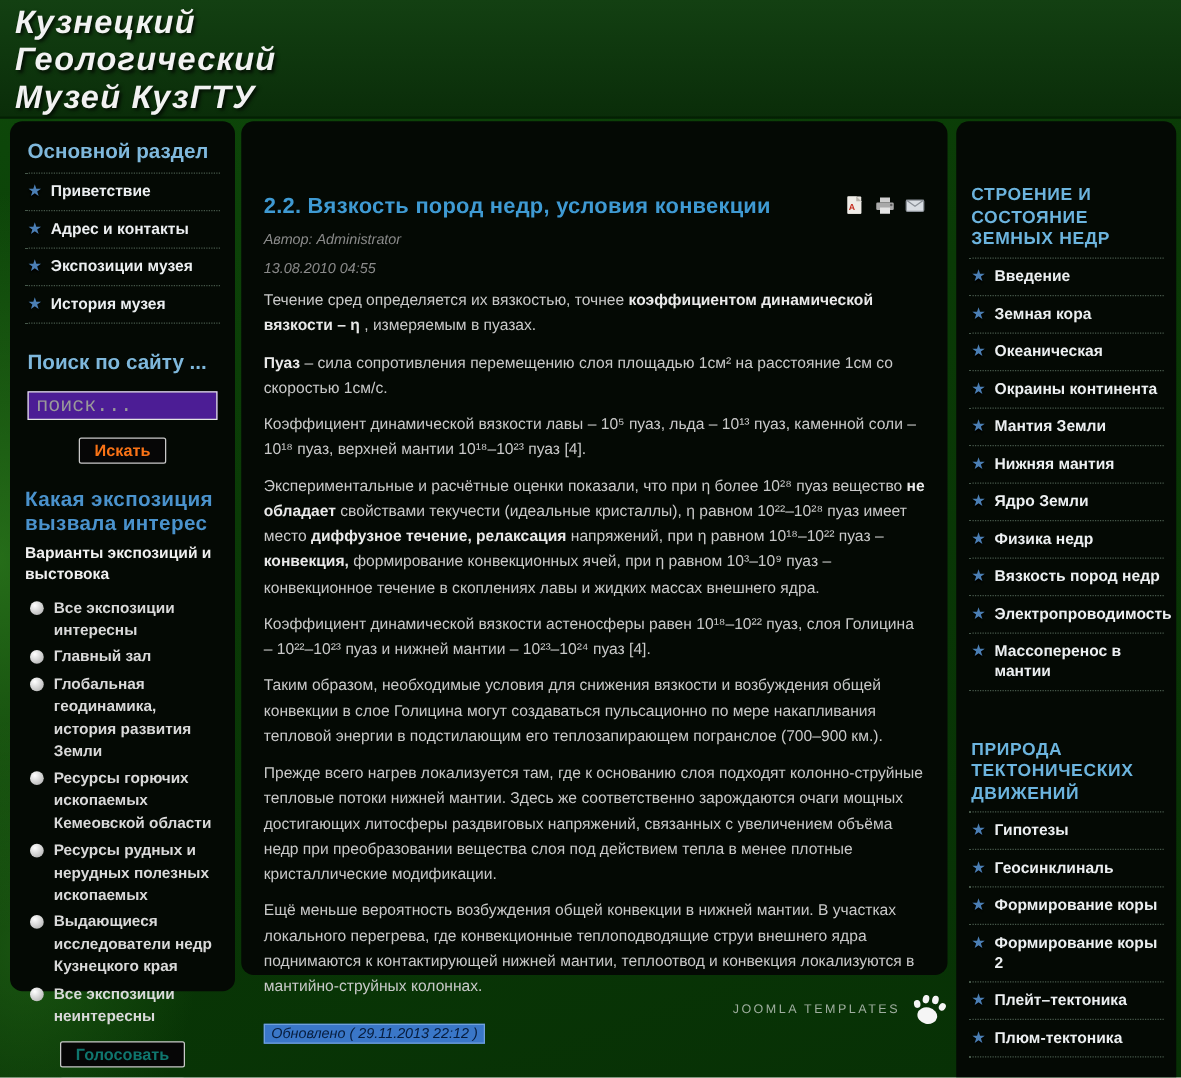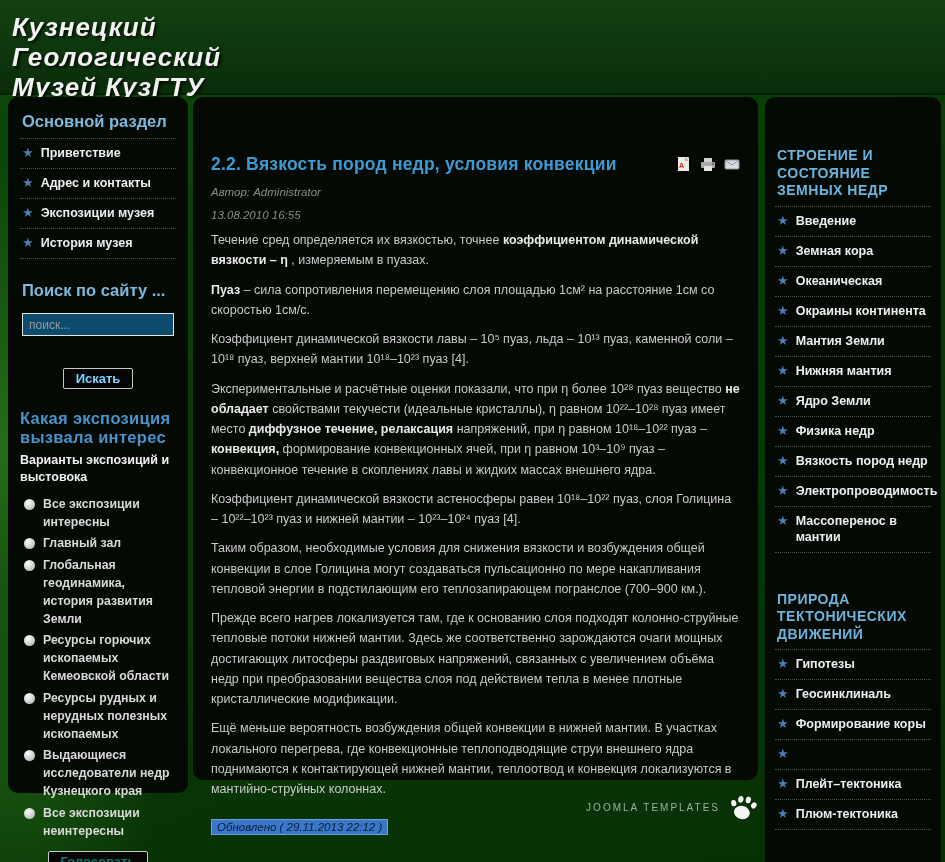--- a/index.html
+++ b/index.html
@@ -12,21 +12,21 @@
       linear-gradient(160deg,#0e4a0a 0%, #0a3a06 40%, #073005 100%);
     position:relative;
   }
   
   .header {
     position:absolute; left:0; top:0; width:945px; height:95px;
     background:linear-gradient(#134012,#0a2d09);
     border-bottom:2px solid #041f04;
   }
   .site-title {
-    position:absolute; left:12px; top:12px;
+    position:absolute; left:12px; top:2px;
     font-size:26px; line-height:30px; font-weight:bold; font-style:italic;
     color:#f2f2f2; letter-spacing:1px;
     text-shadow:2px 2px 3px rgba(0,0,0,.75);
     white-space:pre-line;
   }
   
   .panel { position:absolute; background:#040904; border-radius:10px; }
   .panel-left  { left:8px;  top:97px; width:180px; height:696px; padding:13px 12px; }
   .panel-main  { left:193px; top:97px; width:565px; height:683px; padding:16px 18px; }
   .panel-right { left:765px; top:97px; width:176px; height:765px; border-radius:10px 10px 0 0; padding:12px 10px; }
@@ -48,27 +48,27 @@
     cursor:pointer;
   }
   .star { color:#4b7fb5; font-size:13px; line-height:16px; flex:0 0 auto;
           text-shadow:0 1px 1px #000; }
   .mi-label { color:#eceff1; font-weight:bold; font-size:12.5px; line-height:16px; }
 
   
   .search-heading { margin-top:20px; border-bottom:none; }
   .search-input {
     display:block; width:152px; height:23px; margin:6px 2px 0 2px;
-    background:#0c4a6e; border:1px solid #e4e4e4; color:#9a9a9a;
-    font-size:12px; padding:0 6px; font-family:Liberation Sans, sans-serif;
+    background:#4c1d95; border:1px solid #e4e4e4; color:#9a9a9a;
+    font-size:16px; padding:0 6px; font-family:Liberation Mono, monospace;
   }
   .btn {
-    display:block; margin:32px auto 0 auto;
+    display:block; margin:14px auto 0 auto;
     background:#060606; border:1px solid #c9c9c9; border-radius:2px;
-    color:#7dd3fc; font-weight:bold; font-size:13px; padding:2px 12px;
+    color:#f97316; font-weight:bold; font-size:13px; padding:2px 12px;
     font-family:inherit; cursor:pointer;
   }
   .btn.poll-btn { color:#0f766e; margin:8px auto 0 auto; }
 
   
   .poll-heading {
     color:#4a92cc; font-weight:bold; font-size:16.5px; line-height:1.15;
     margin-top:20px; letter-spacing:.3px;
   }
   .poll-subtitle { color:#f0f0f0; font-weight:bold; font-size:12.5px;
@@ -198,21 +198,21 @@
       </span>
       <span class="aicon">
         <svg width="16" height="15" viewBox="0 0 16 15">
             <rect x="1" y="3" width="14" height="9" rx="1" fill="#d8dde2" stroke="#8a9097"></rect>
             <path d="M1 3 l7 5 l7 -5" fill="none" stroke="#8a9097"></path>
           </svg>
       </span>
     </div>
   </div>
   <div class="article-author">Автор: Administrator</div>
-  <div class="article-date">13.08.2010 16:55</div>
+  <div class="article-date">13.08.2010 04:55</div>
   <div class="article-body">
       <p><span>Течение сред определяется их вязкостью, точнее </span><b>коэффициентом динамической вязкости – η</b><span> , измеряемым в пуазах.</span></p>
       <p><b>Пуаз</b><span> – сила сопротивления перемещению слоя площадью 1см² на расстояние 1см со скоростью 1см/с.</span></p>
       <p><span>Коэффициент динамической вязкости лавы – 10⁵ пуаз, льда – 10¹³ пуаз, каменной соли – 10¹⁸ пуаз, верхней мантии 10¹⁸–10²³ пуаз [4].</span></p>
       <p><span>Экспериментальные и расчётные оценки показали, что при η более 10²⁸ пуаз вещество </span><b>не обладает</b><span> свойствами текучести (идеальные кристаллы), η равном 10²²–10²⁸ пуаз имеет место </span><b>диффузное течение, релаксация</b><span> напряжений, при η равном 10¹⁸–10²² пуаз – </span><b>конвекция,</b><span> формирование конвекционных ячей, при η равном 10³–10⁹ пуаз – конвекционное течение в скоплениях лавы и жидких массах внешнего ядра.</span></p>
       <p><span>Коэффициент динамической вязкости астеносферы равен 10¹⁸–10²² пуаз, слоя Голицина – 10²²–10²³ пуаз и нижней мантии – 10²³–10²⁴ пуаз [4].</span></p>
       <p><span>Таким образом, необходимые условия для снижения вязкости и возбуждения общей конвекции в слое Голицина могут создаваться пульсационно по мере накапливания тепловой энергии в подстилающим его теплозапирающем погранслое (700–900 км.).</span></p>
       <p><span>Прежде всего нагрев локализуется там, где к основанию слоя подходят колонно-струйные тепловые потоки нижней мантии. Здесь же соответственно зарождаются очаги мощных достигающих литосферы раздвиговых напряжений, связанных с увеличением объёма недр при преобразовании вещества слоя под действием тепла в менее плотные кристаллические модификации.</span></p>
       <p><span>Ещё меньше вероятность возбуждения общей конвекции в нижней мантии. В участках локального перегрева, где конвекционные теплоподводящие струи внешнего ядра поднимаются к контактирующей нижней мантии, теплоотвод и конвекция локализуются в мантийно-струйных колоннах.</span></p>
     </div>
@@ -274,20 +274,21 @@
       <div class="menu-item">
         <span class="star">★</span>
         <span class="mi-label">Геосинклиналь</span>
       </div>
       <div class="menu-item">
         <span class="star">★</span>
         <span class="mi-label">Формирование коры</span>
       </div>
       <div class="menu-item">
         <span class="star">★</span>
+        <span class="mi-label">Формирование коры 2</span>
       </div>
       <div class="menu-item">
         <span class="star">★</span>
         <span class="mi-label">Плейт–тектоника</span>
       </div>
       <div class="menu-item">
         <span class="star">★</span>
         <span class="mi-label">Плюм-тектоника</span>
       </div>
     </div>

